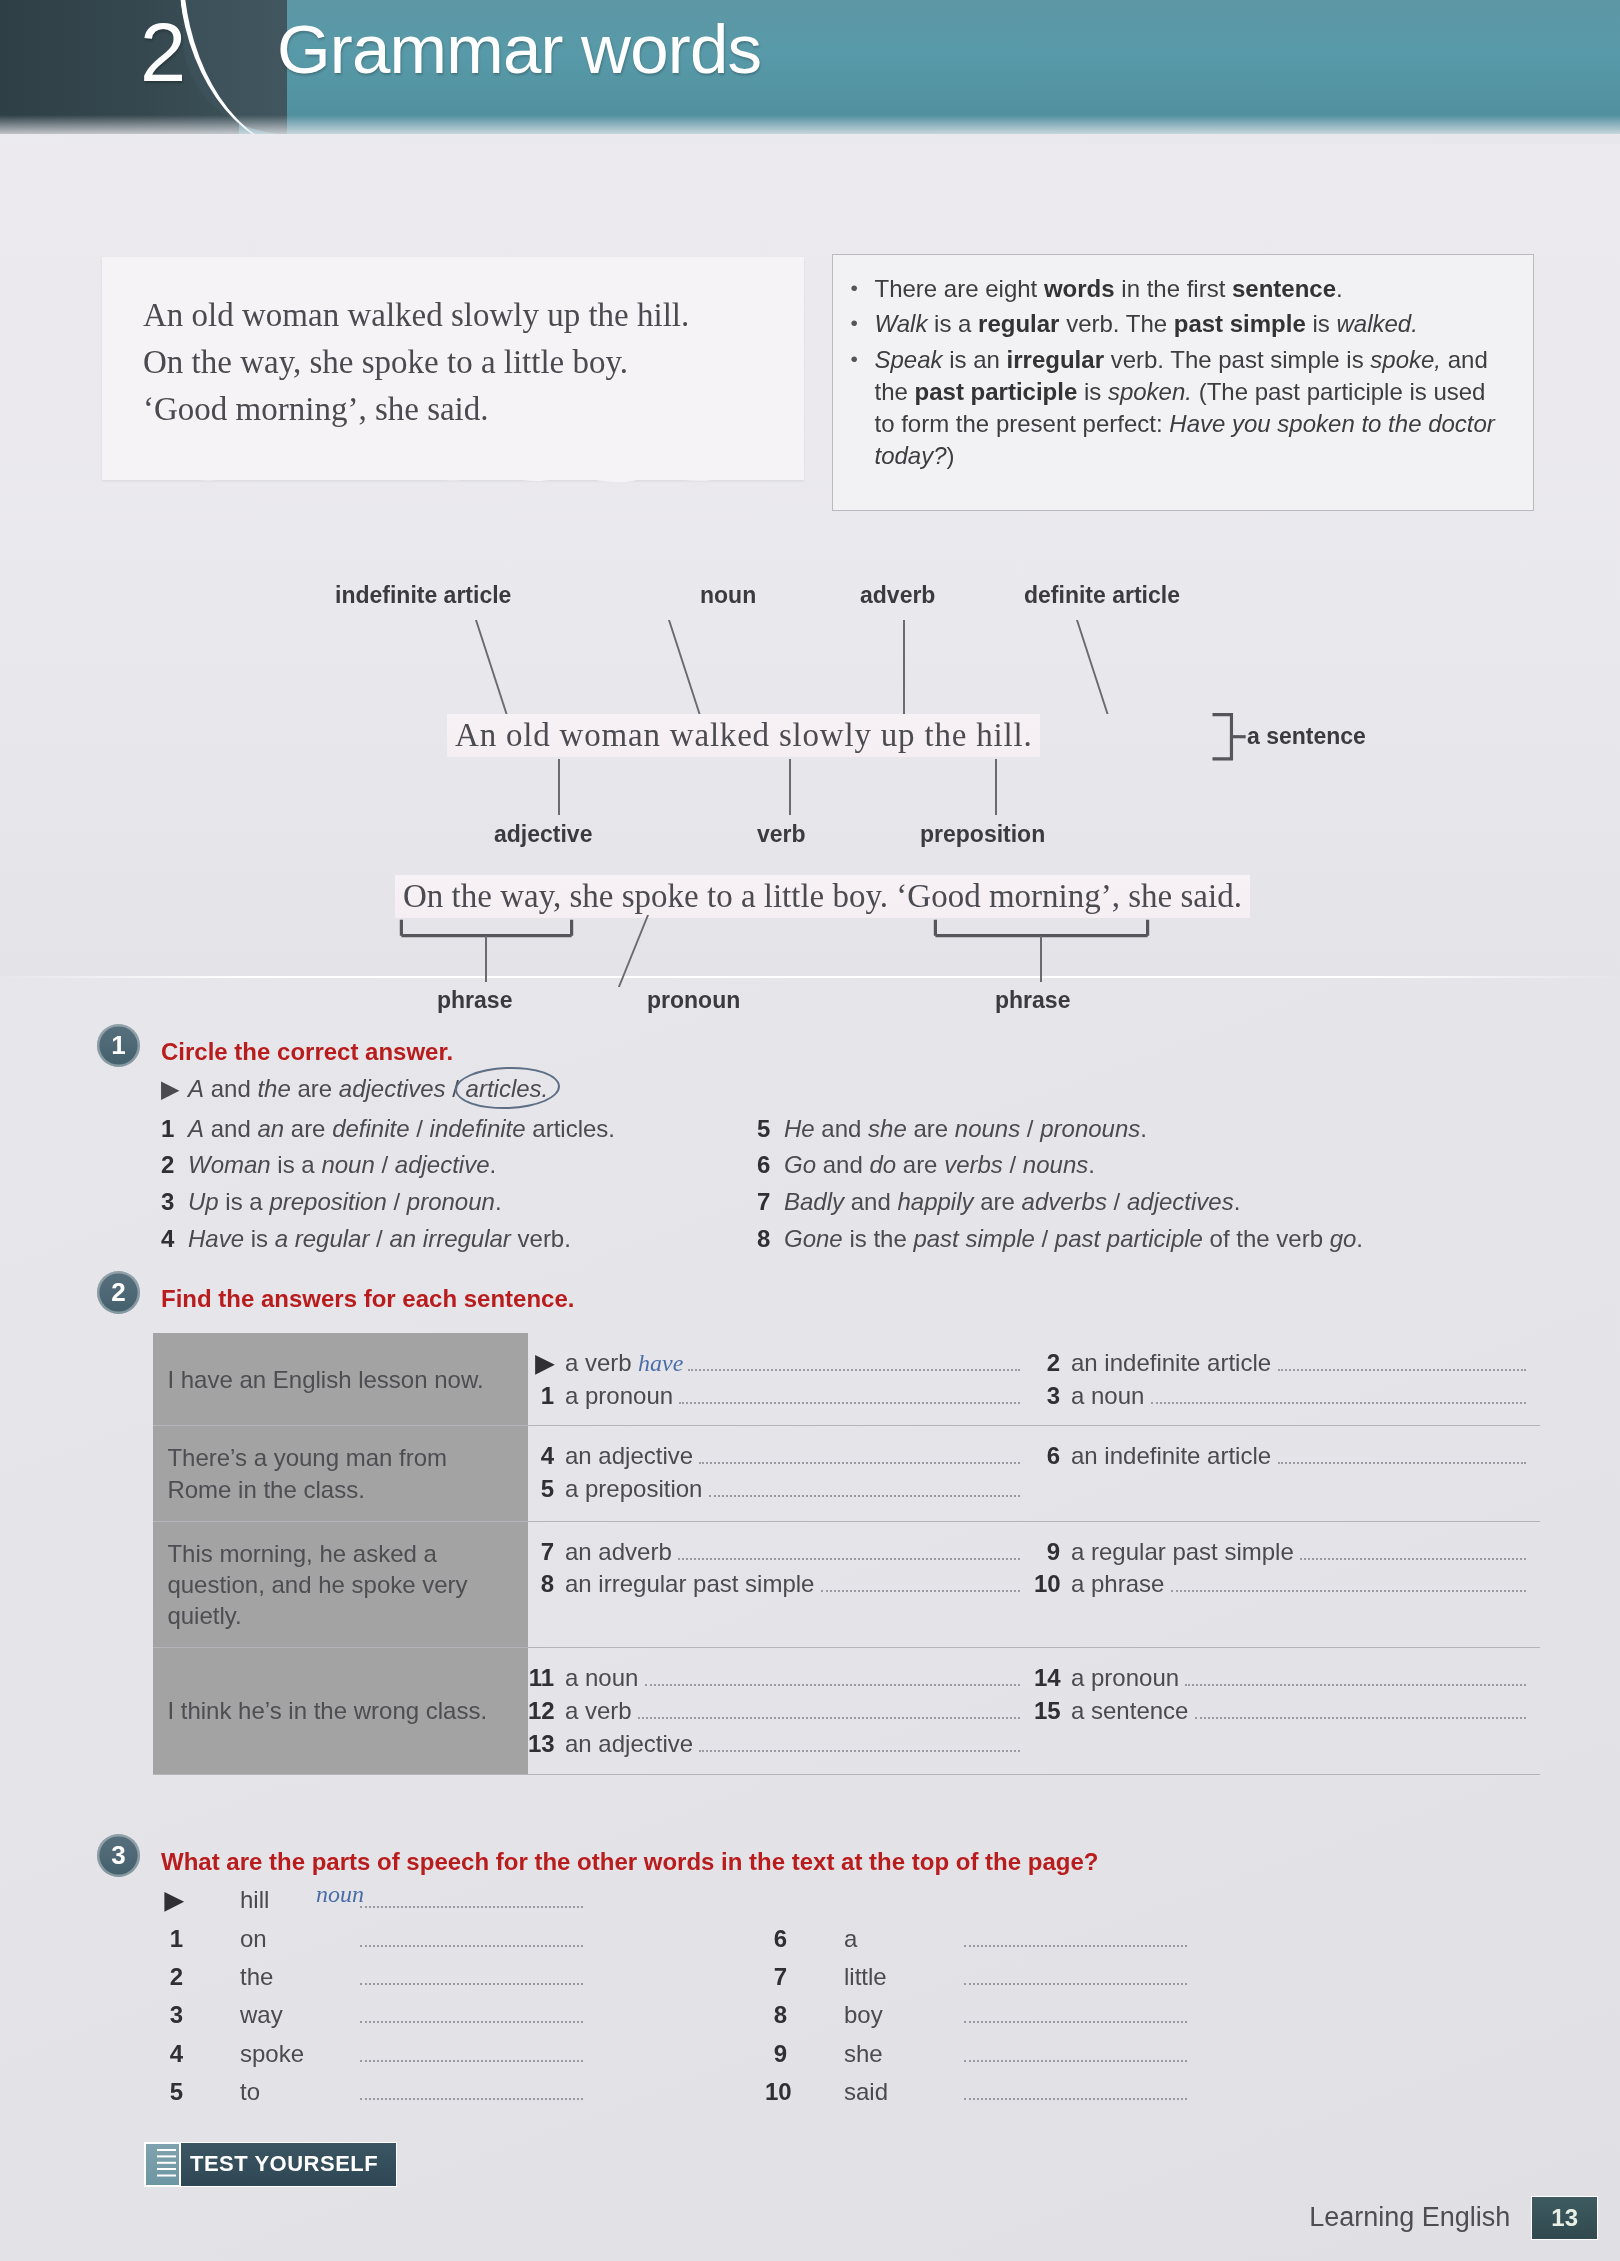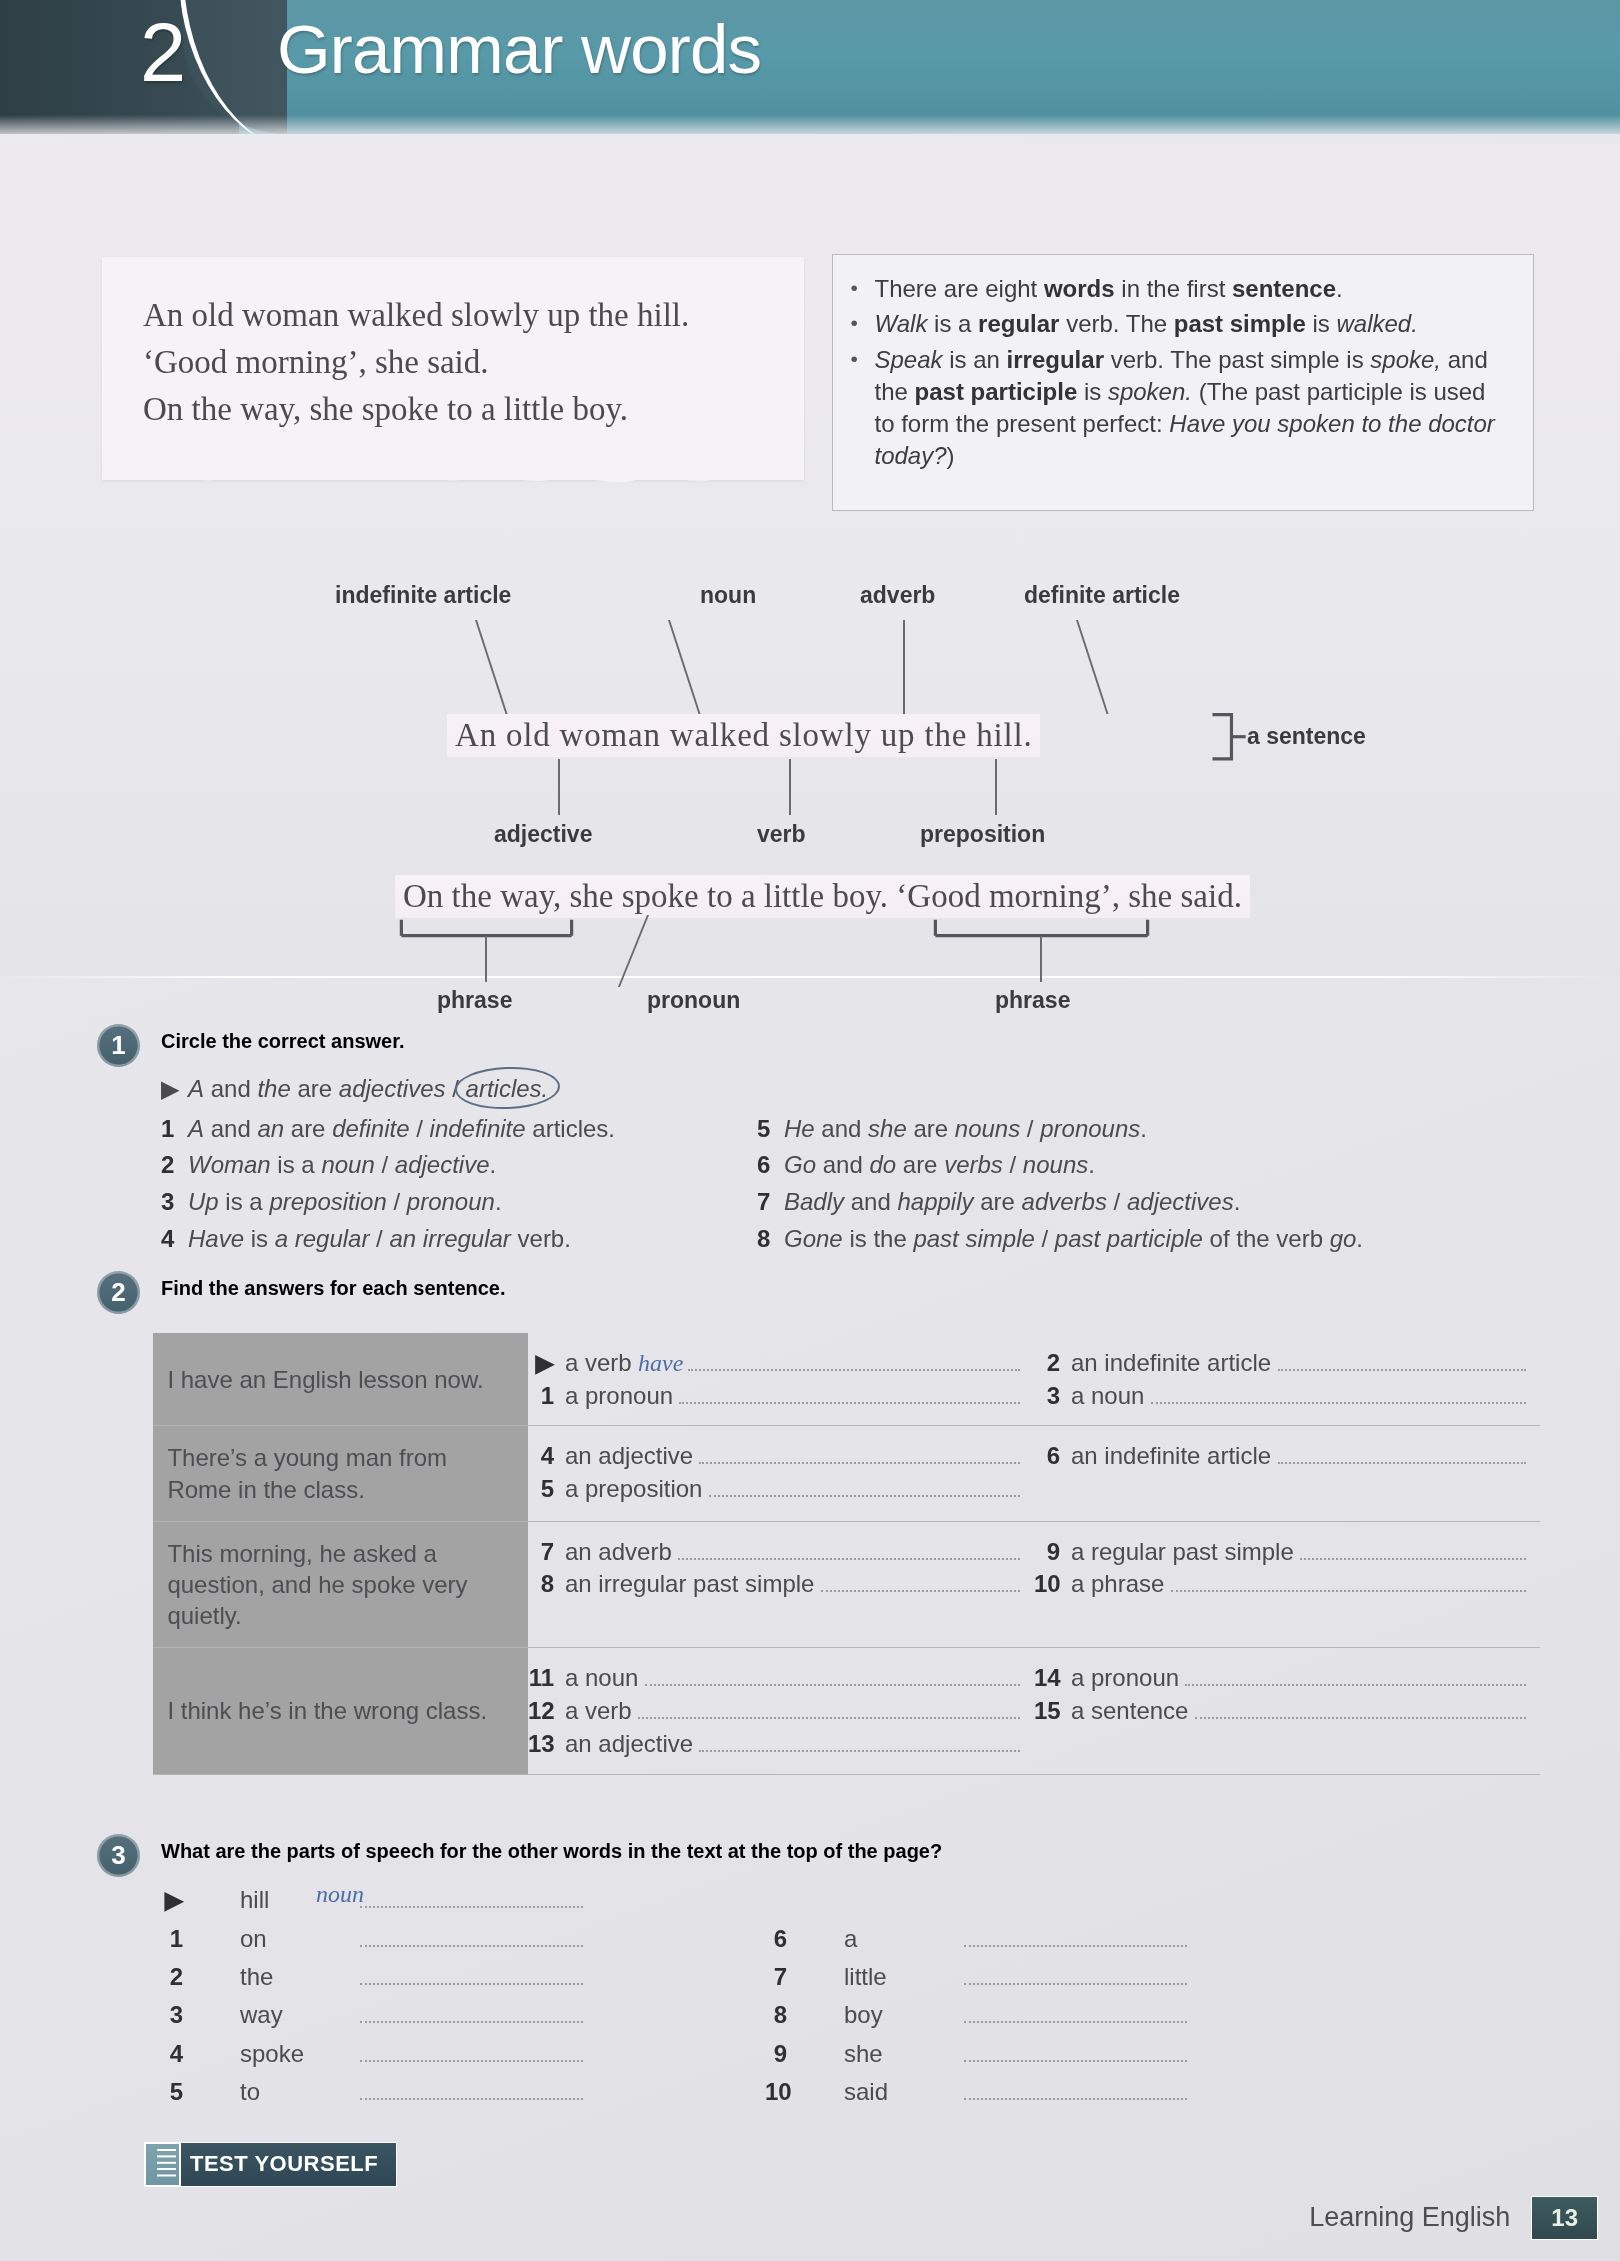--- a/index.html
+++ b/index.html
@@ -69,21 +69,21 @@
     background:linear-gradient(180deg,#eceaef 0%,#e9e8ed 60%,#e4e3e8 100%);z-index:1;}
   .band-sep{position:absolute;left:0;top:976px;width:1620px;height:2.4px;
     background:linear-gradient(90deg,rgba(255,255,255,0),#ffffff 15%,#ffffff 85%,rgba(255,255,255,0));
     z-index:2;}
 
   
   .exnum{position:absolute;width:43px;height:43px;border-radius:50%;
     background:linear-gradient(180deg,#58707d 0%,#44606d 100%);
     color:#ffffff;font-size:26px;font-weight:bold;text-align:center;line-height:43px;
     box-shadow:inset 0 0 0 2.4px rgba(255,255,255,.35);}
-  .exhead{position:absolute;font-size:20px;font-weight:bold;color:#000000;}
+  .exhead{position:absolute;font-size:24px;font-weight:bold;color:#b91c1c;margin-top:8px;}
   .itemrow{position:absolute;font-size:24px;color:#4a4a4f;white-space:nowrap;}
   .inum{display:inline-block;width:27px;font-weight:bold;color:#2f2f34;text-align:left;}
   .arrow{display:inline-block;width:27px;color:#4a4a4f;}
 
   .circle-ans{position:relative;display:inline-block;}
   .circle-ans:after{content:"";position:absolute;left:-11px;top:-8px;right:-11px;bottom:-6.4px;
     border:2.4px solid #5d6f86;border-radius:50%;transform:rotate(-2deg);}
 
   
   .t2{position:absolute;left:153px;top:1333px;width:1387px;}
@@ -141,22 +141,22 @@
   <div class="banner-num">2</div>
   <div class="banner-title">Grammar words</div>
   <div class="banner-fade"></div>
 </div>
 
 <div class="lead" style="left:102px;top:190px;">Read this short text.</div>
 
 <div class="note">
   <div class="note-serif">
     <div>An old woman walked slowly up the hill.</div>
+    <div>On the way, she spoke to a little boy.</div>
     <div>‘Good morning’, she said.</div>
-    <div>On the way, she spoke to a little boy.</div>
   </div>
 </div>
 <svg class="torn" viewBox="0 0 880 26" preserveAspectRatio="none">
   <path d="M0,0 L880,0 L880,7 C840,20 810,4 775,14 C740,24 705,6 670,16
            C635,26 600,6 566,15 C530,24 498,5 462,14 C428,23 396,5 360,13
            C326,21 292,4 258,13 C224,22 190,5 156,14 C122,23 88,6 54,14
            C34,19 16,10 0,14 Z" fill="#f6f3f6"></path>
 </svg>
 
 <div class="bulletbox">

